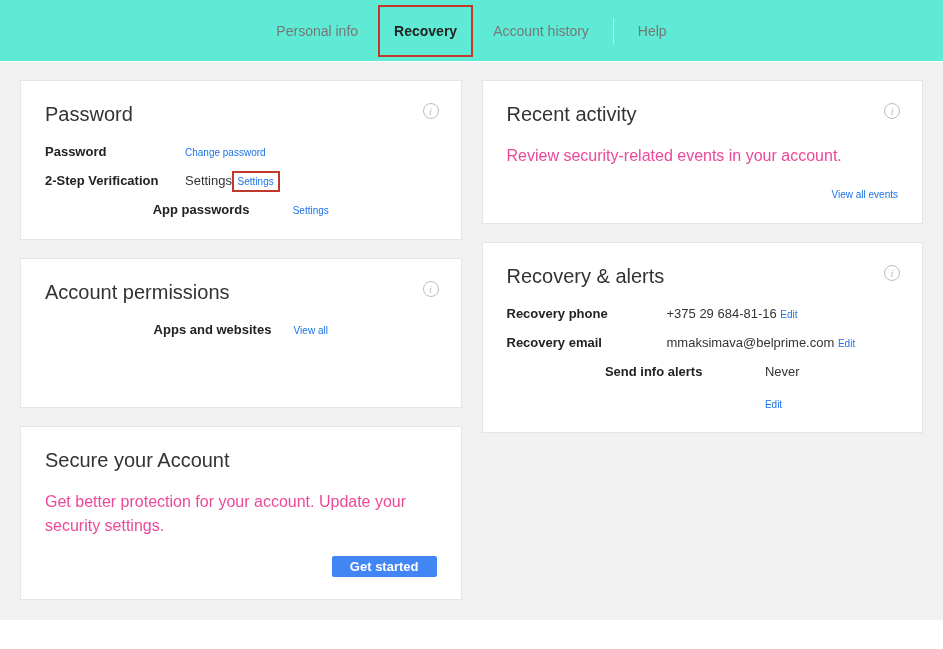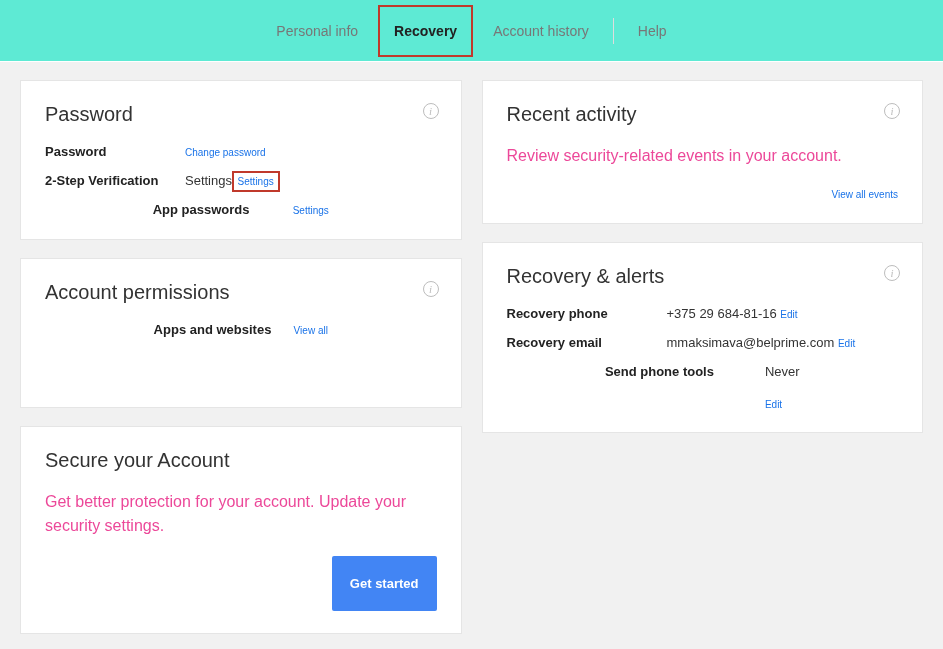--- a/index.html
+++ b/index.html
@@ -120,21 +120,21 @@
   .actions-right {
     text-align: right;
     margin-top: 18px;
   }
   .btn {
     display: inline-block;
     background: #4285f4;
     color: #fff;
     font-size: 13px;
     font-weight: bold;
-    padding: 20px 18px;
+    padding: 3px 18px;
     border: none;
     cursor: pointer;
     border-radius: 2px;
   }
   .left-col {
     display: flex;
     flex-direction: column;
     gap: 18px;
   }
   .right-col {
@@ -237,21 +237,21 @@
       <div class="row">
         <div class="row-label wide">Recovery email</div>
         <div class="value-line">
           <span class="row-value">mmaksimava@belprime.com</span>
           <span> </span>
           <a class="link">Edit</a>
         </div>
       </div>
 
       <div class="row">
-        <div class="row-label wide">Send phone tools</div>
+        <div class="row-label wide">Send info alerts</div>
         <div class="recovery-value">
           <span class="row-value">Never</span>
           <a class="link">Edit</a>
         </div>
       </div>
     </div>
 
   </div>
 
 </div>

